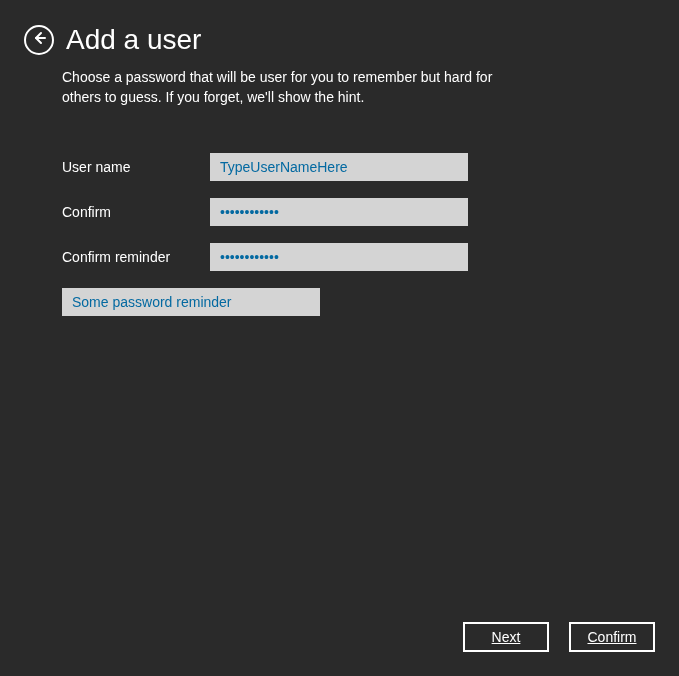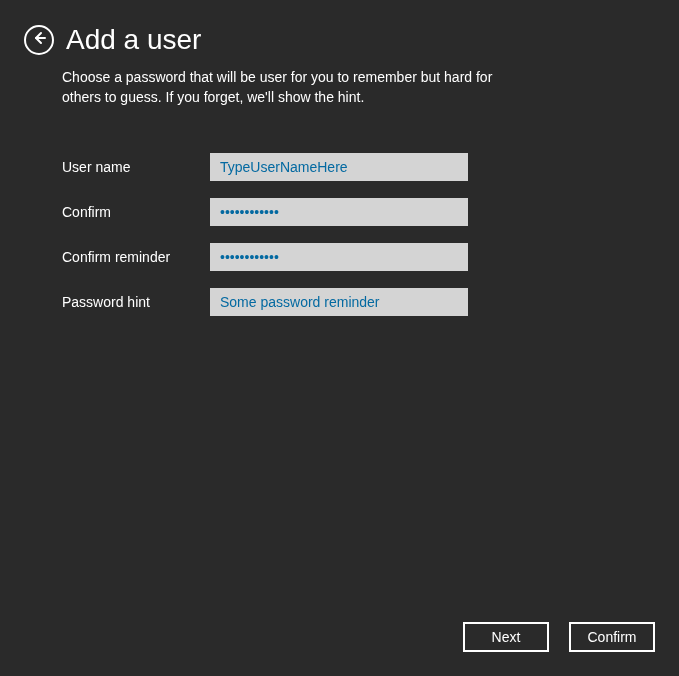--- a/index.html
+++ b/index.html
@@ -76,20 +76,21 @@
     }
     .form-input::placeholder {
       color: #000000;
     }
     .footer {
       position: absolute;
       bottom: 24px;
       right: 24px;
       display: flex;
       gap: 20px;
+      text-decoration: underline;
     }
     .btn {
       min-width: 86px;
       height: 30px;
       background: transparent;
       border: 2px solid #ffffff;
       color: #ffffff;
       font-size: 14px;
       font-family: 'Segoe UI', Tahoma, sans-serif;
       cursor: pointer;
@@ -120,21 +121,20 @@
   </div>
   <div class="form-row">
     <label class="form-label">Confirm</label>
     <input type="text" class="form-input" value="••••••••••••" style="">
   </div>
   <div class="form-row">
     <label class="form-label">Confirm reminder</label>
     <input type="text" class="form-input" value="••••••••••••" style="">
   </div>
   <div class="form-row">
-    <label class="form-label">Password hint</label>
     <input type="text" class="form-input" value="Some password reminder" style="">
   </div>
 </div>
 
 <div class="footer">
   <button class="btn">Next</button>
   <button class="btn">Confirm</button>
 </div>
 
 </body></html>

